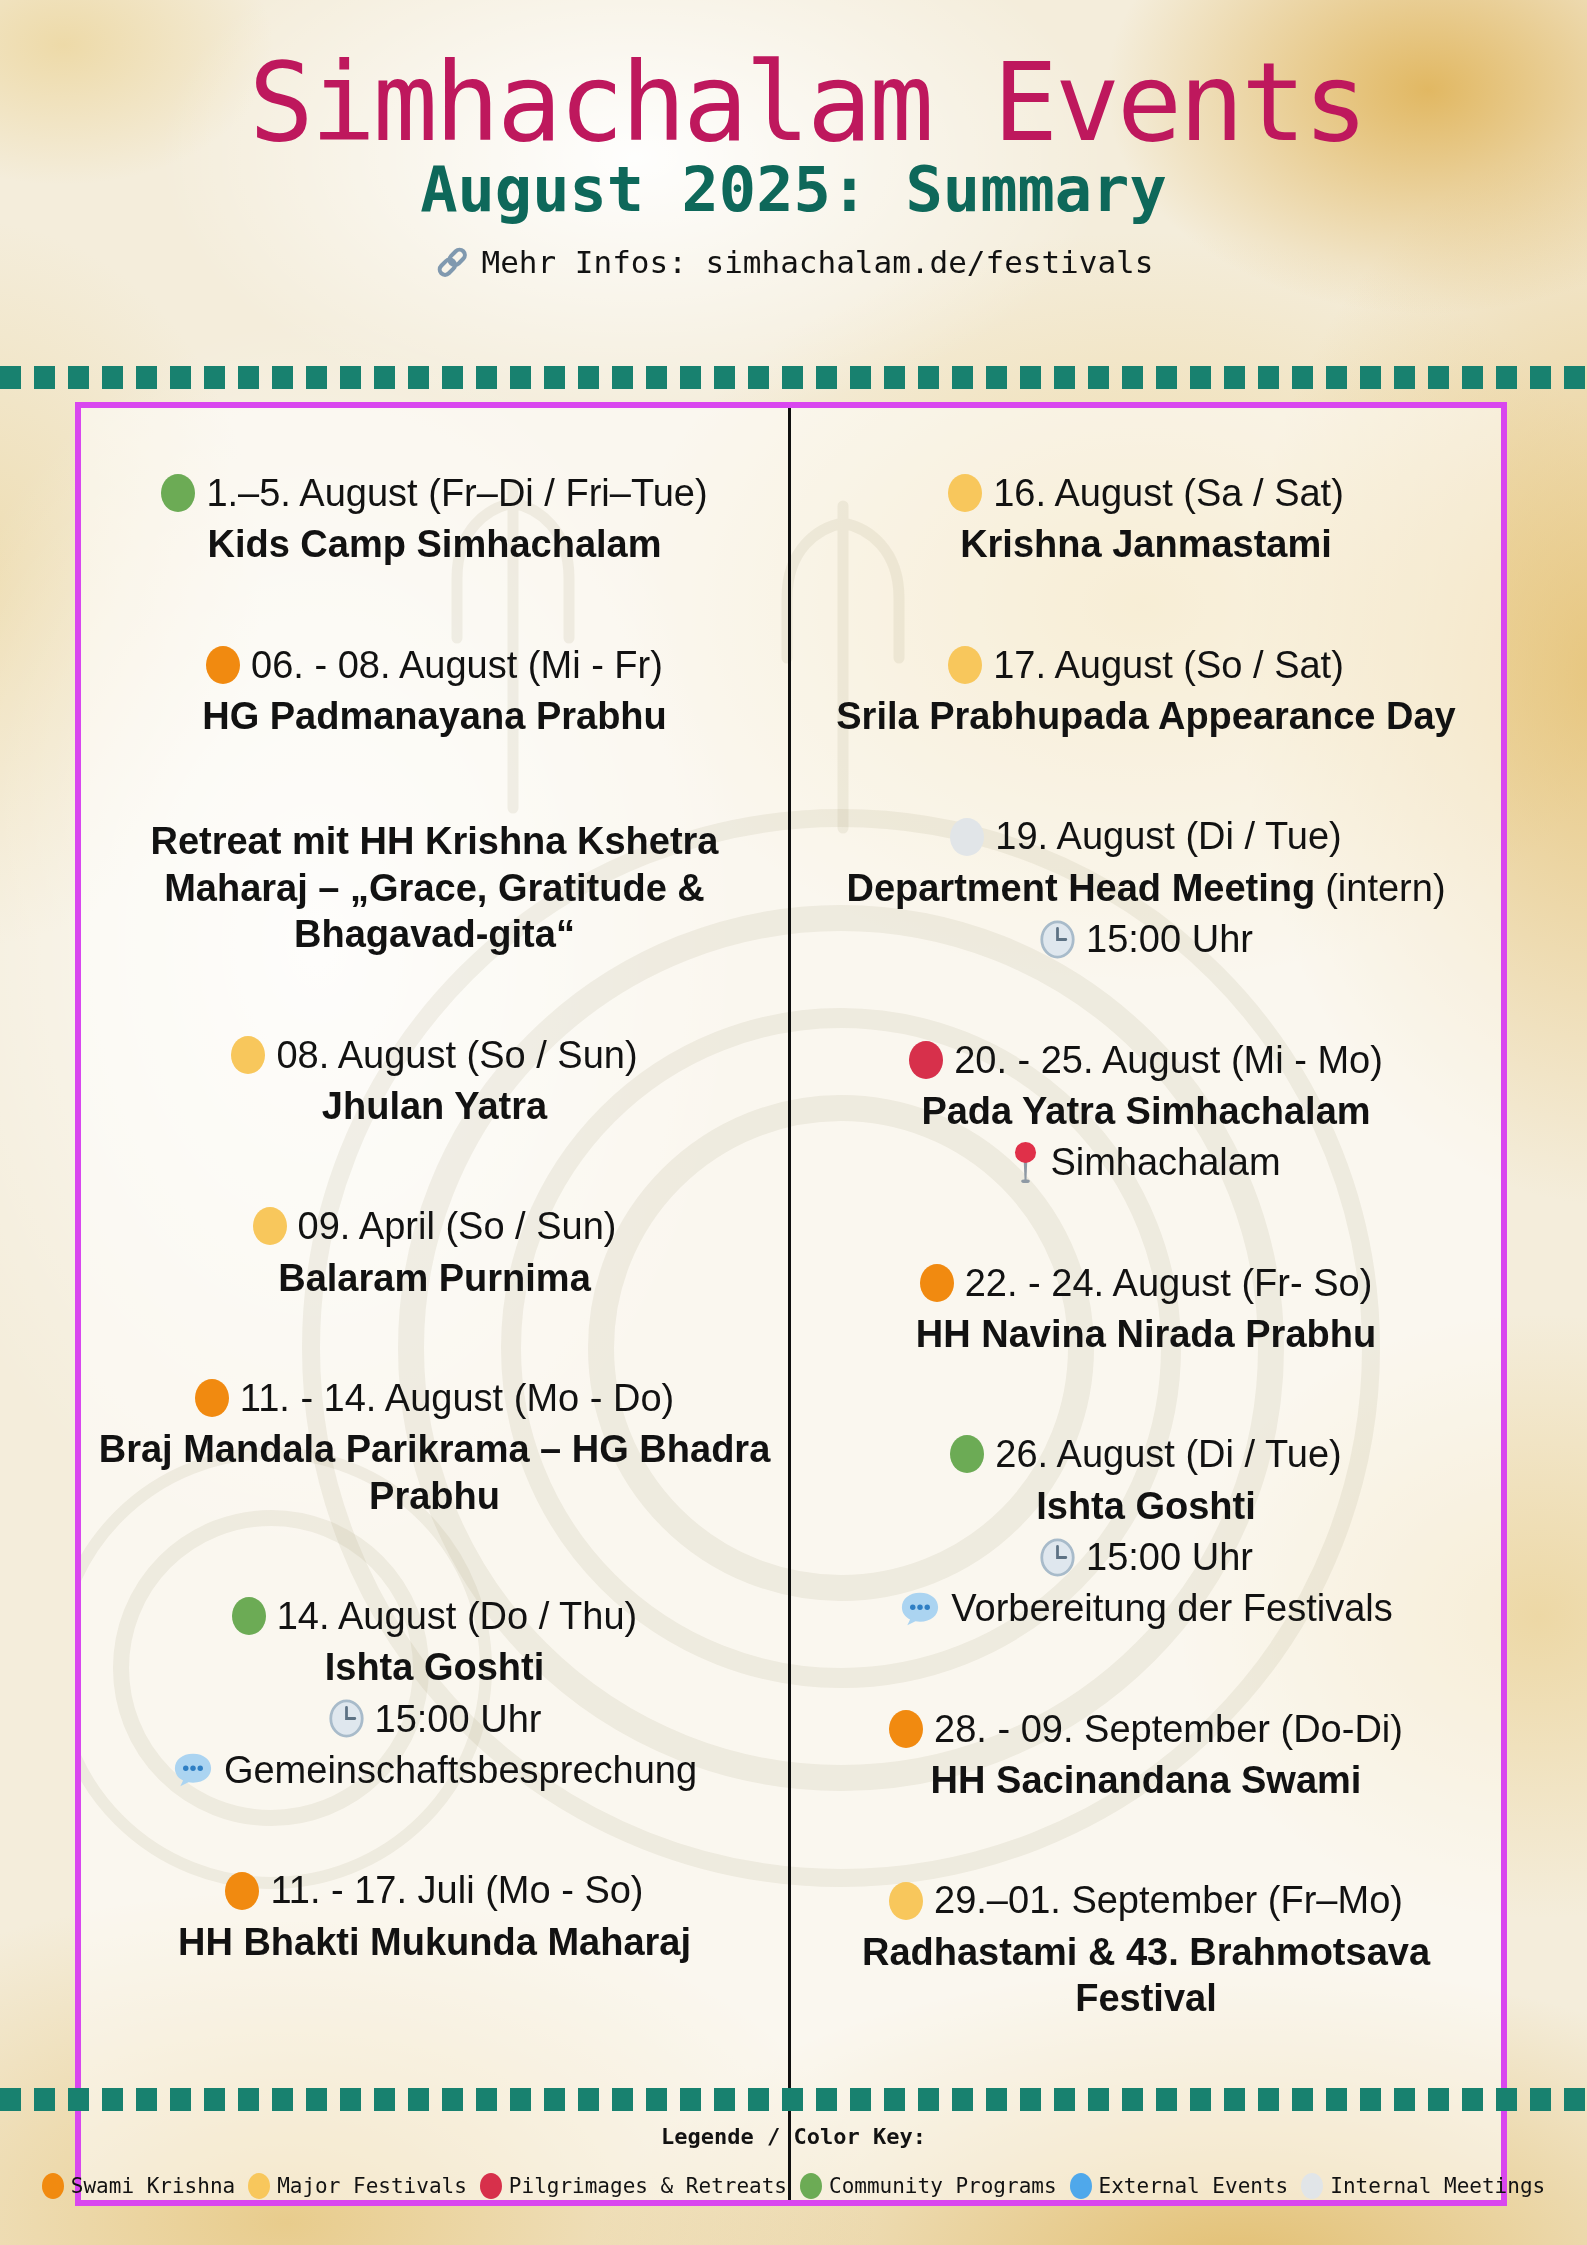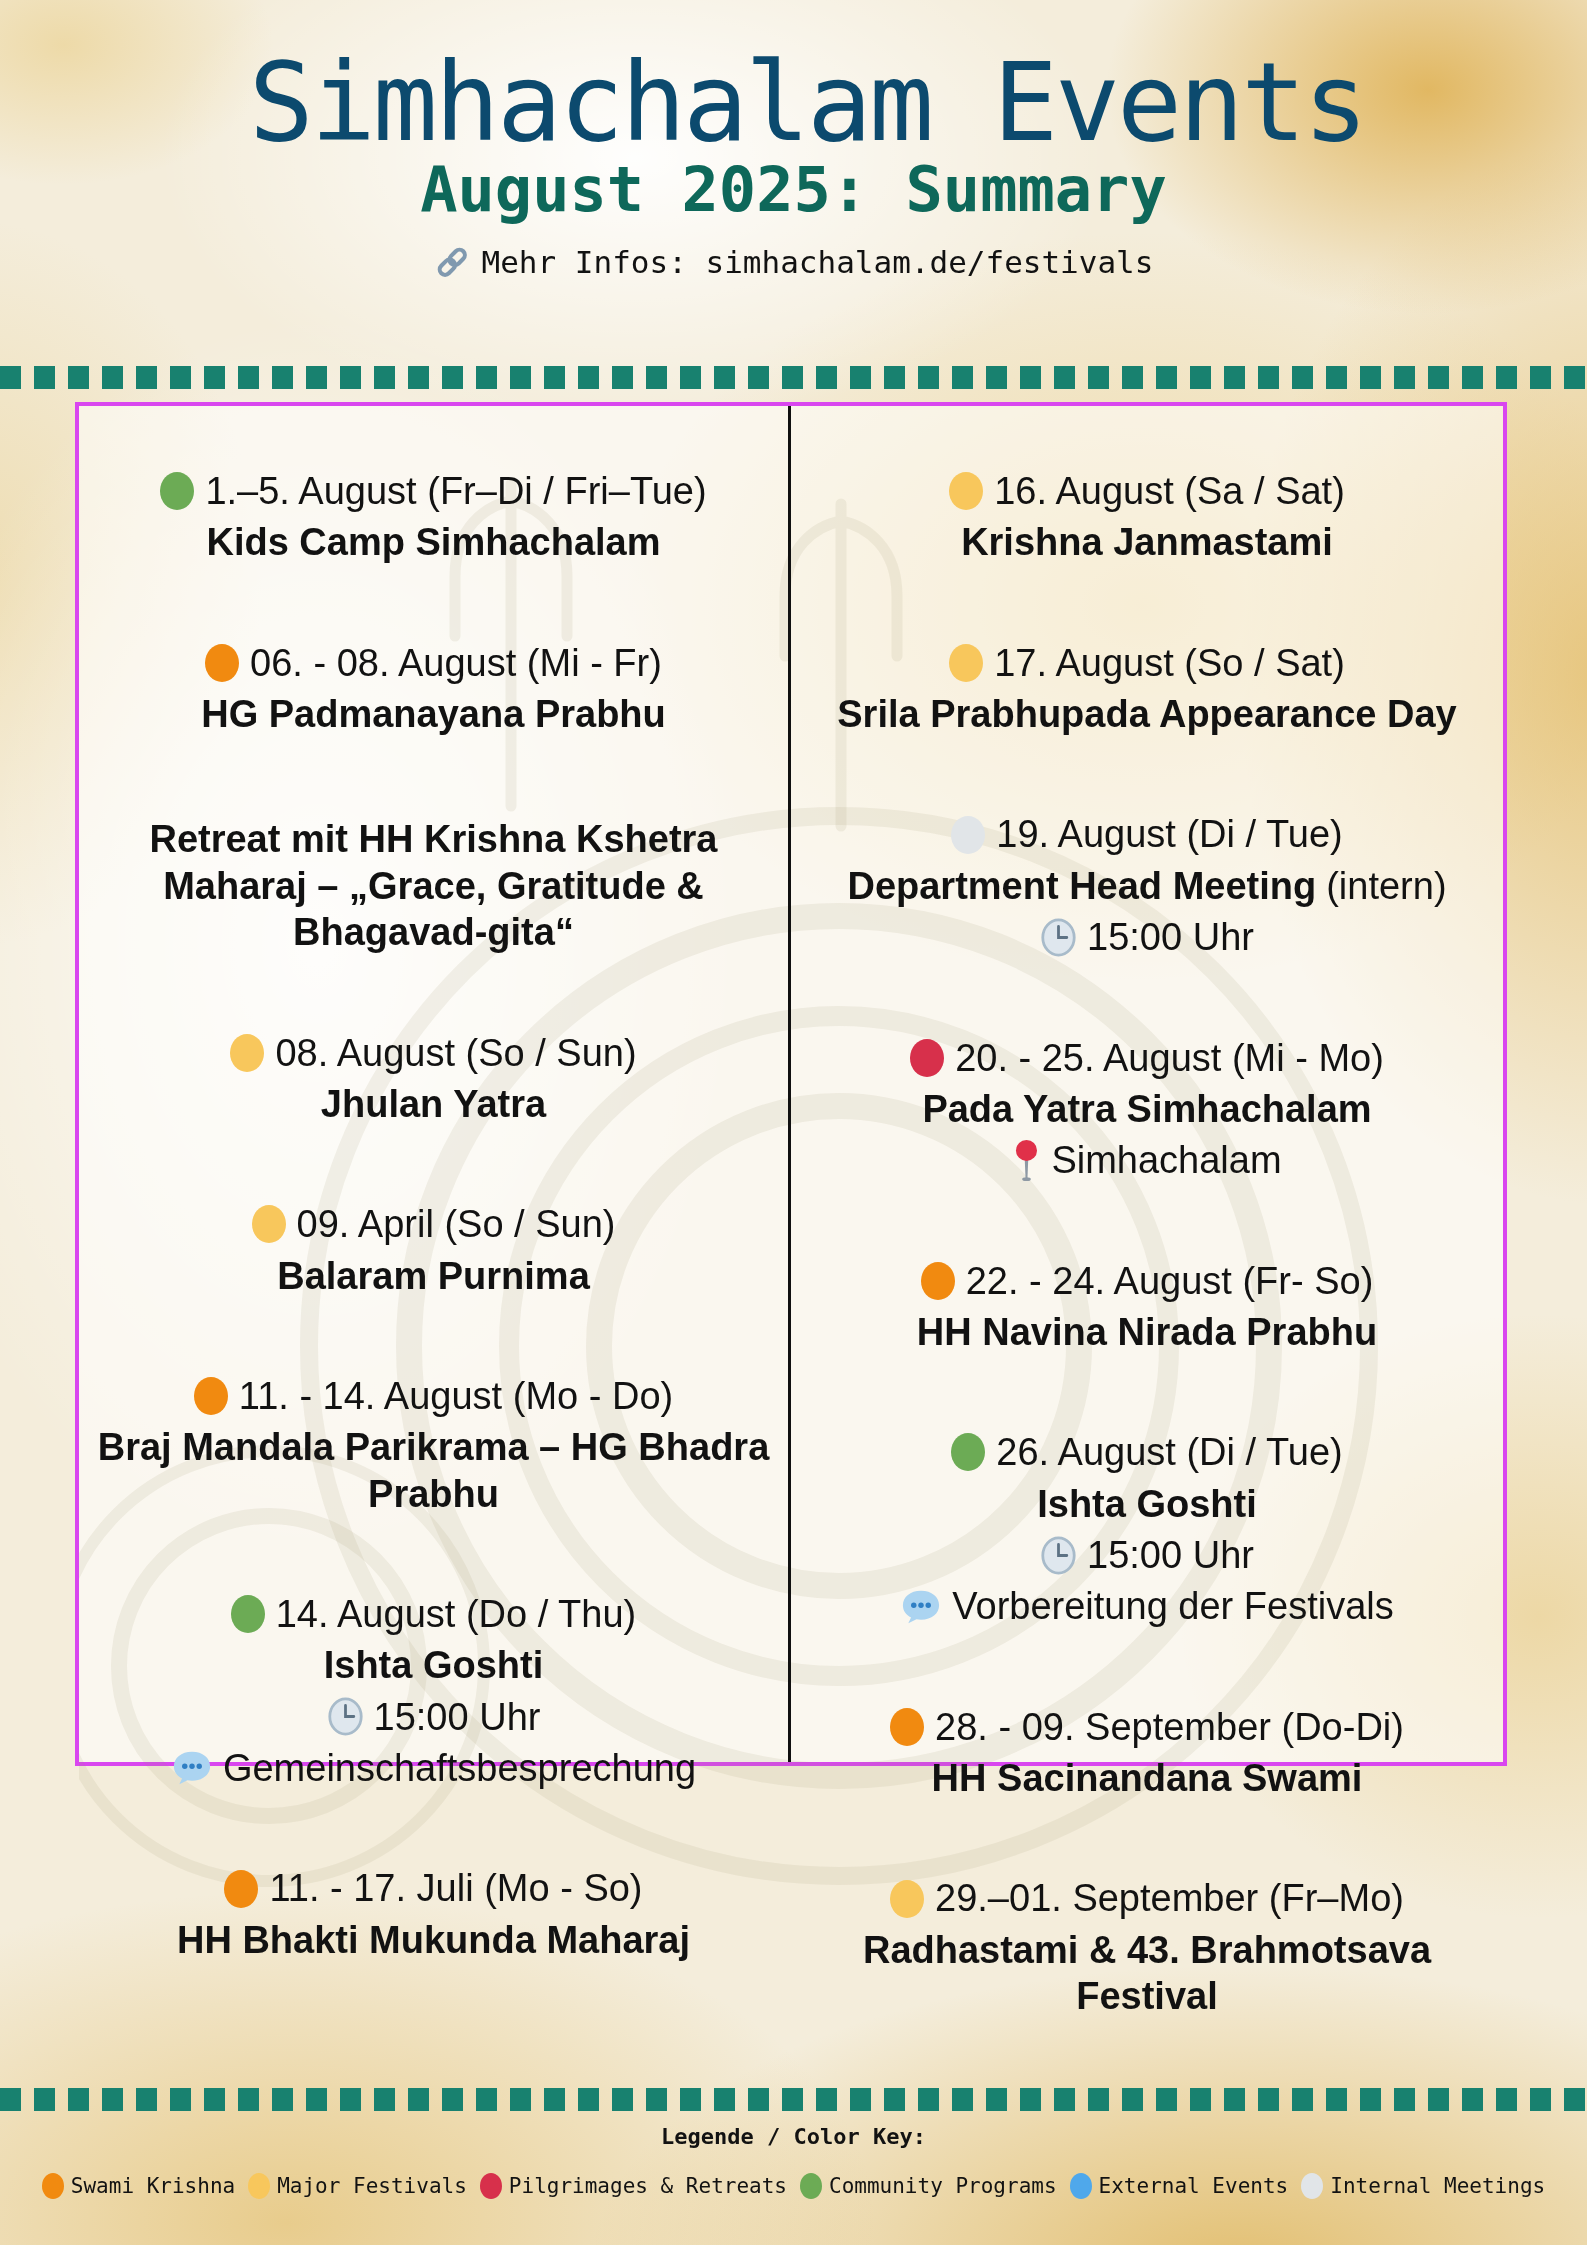--- a/index.html
+++ b/index.html
@@ -15,37 +15,37 @@
       radial-gradient(ellipse 720px 520px at 72% 27%, rgba(232,196,108,0.50), transparent 72%),
       radial-gradient(ellipse 420px 520px at -2% 26%, rgba(230,200,125,0.45), transparent 70%),
       radial-gradient(ellipse 300px 200px at 4% 2%, rgba(233,205,134,0.60), transparent 70%),
       radial-gradient(ellipse 820px 460px at 18% 99%, rgba(224,182,88,0.60), transparent 72%),
       radial-gradient(ellipse 900px 420px at 78% 101%, rgba(219,172,69,0.70), transparent 72%),
       radial-gradient(ellipse 500px 420px at 97% 72%, rgba(228,190,100,0.45), transparent 72%);
   }
   .header{position:absolute;top:0;left:0;width:100%;text-align:center;z-index:3;}
   .page-title{
     margin:44px 16px 0;font-family:"DejaVu Sans Mono",monospace;font-weight:400;
-    font-size:108px;line-height:1.1;letter-spacing:-3px;color:#0c4a6e;padding-left:27px;
+    font-size:108px;line-height:1.1;letter-spacing:-3px;color:#be185d;padding-left:27px;
   }
   .page-subtitle{
     margin:-6px 0 0;font-family:"DejaVu Sans Mono",monospace;font-weight:700;
     font-size:62px;line-height:1.05;letter-spacing:0px;color:#0e685a;
   }
   .info-line{
     margin-top:22px;display:flex;align-items:flex-end;justify-content:center;gap:12px;
     font-family:"DejaVu Sans Mono",monospace;font-size:31px;color:#121212;
   }
   .dash-row{position:absolute;left:0;width:100%;height:23px;z-index:3;
     background:repeating-linear-gradient(90deg,#18816f 0 21px,transparent 21px 34px);}
   .dash-top{top:366px;}
   .dash-bottom{top:2088px;}
   .events-card{
-    position:absolute;left:75px;top:402px;width:1432px;height:1364px;
-    border:4px solid #d946ef;background:rgba(255,255,255,0.55);
+    position:absolute;left:75px;top:402px;width:1432px;height:1804px;
+    border:6px solid #d946ef;background:rgba(255,255,255,0.55);
     display:flex;z-index:2;box-sizing:border-box;
   }
   .watermark{position:absolute;left:0;top:0;pointer-events:none;}
   .col{width:50%;box-sizing:border-box;display:flex;flex-direction:column;align-items:center;
        gap:74px;padding:62px 8px 40px;position:relative;z-index:1;}
   .col-left{border-right:3px solid #101010;}
   .event{max-width:690px;text-align:center;font-size:38px;line-height:1.22;}
   .date-line{display:flex;align-items:center;justify-content:center;gap:11px;font-weight:400;}
   .dot{width:34px;height:38px;border-radius:50%;flex-shrink:0;}
   .event-title{font-weight:700;margin-top:5px;}

